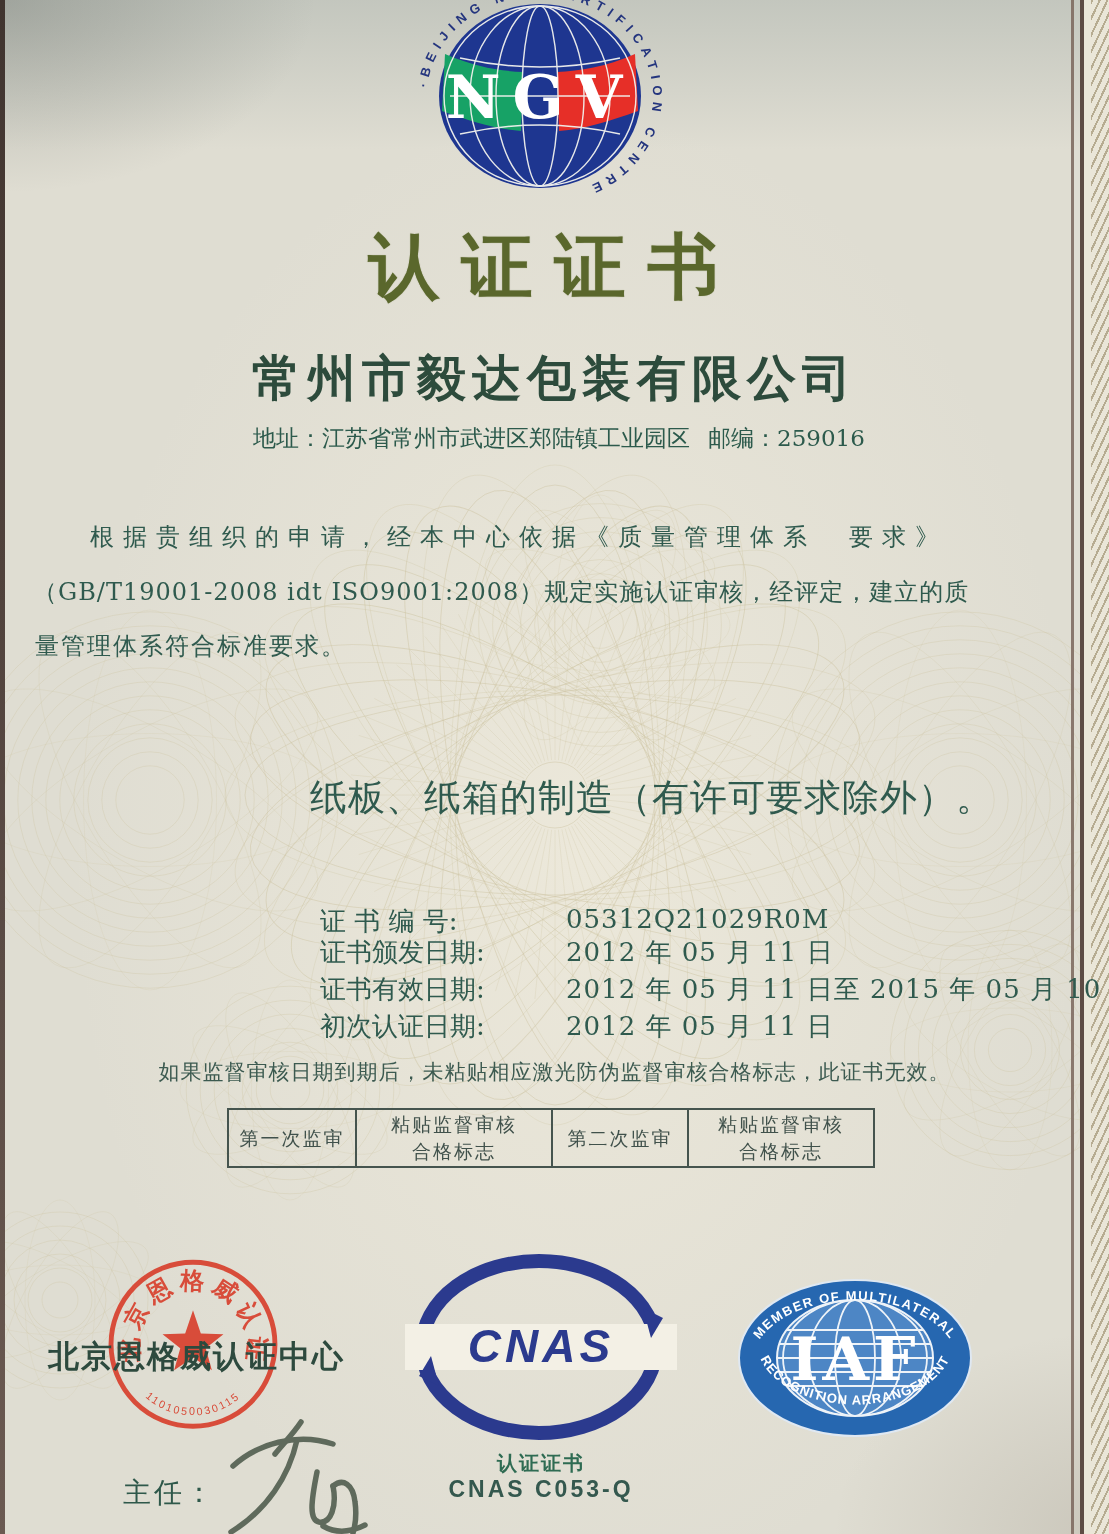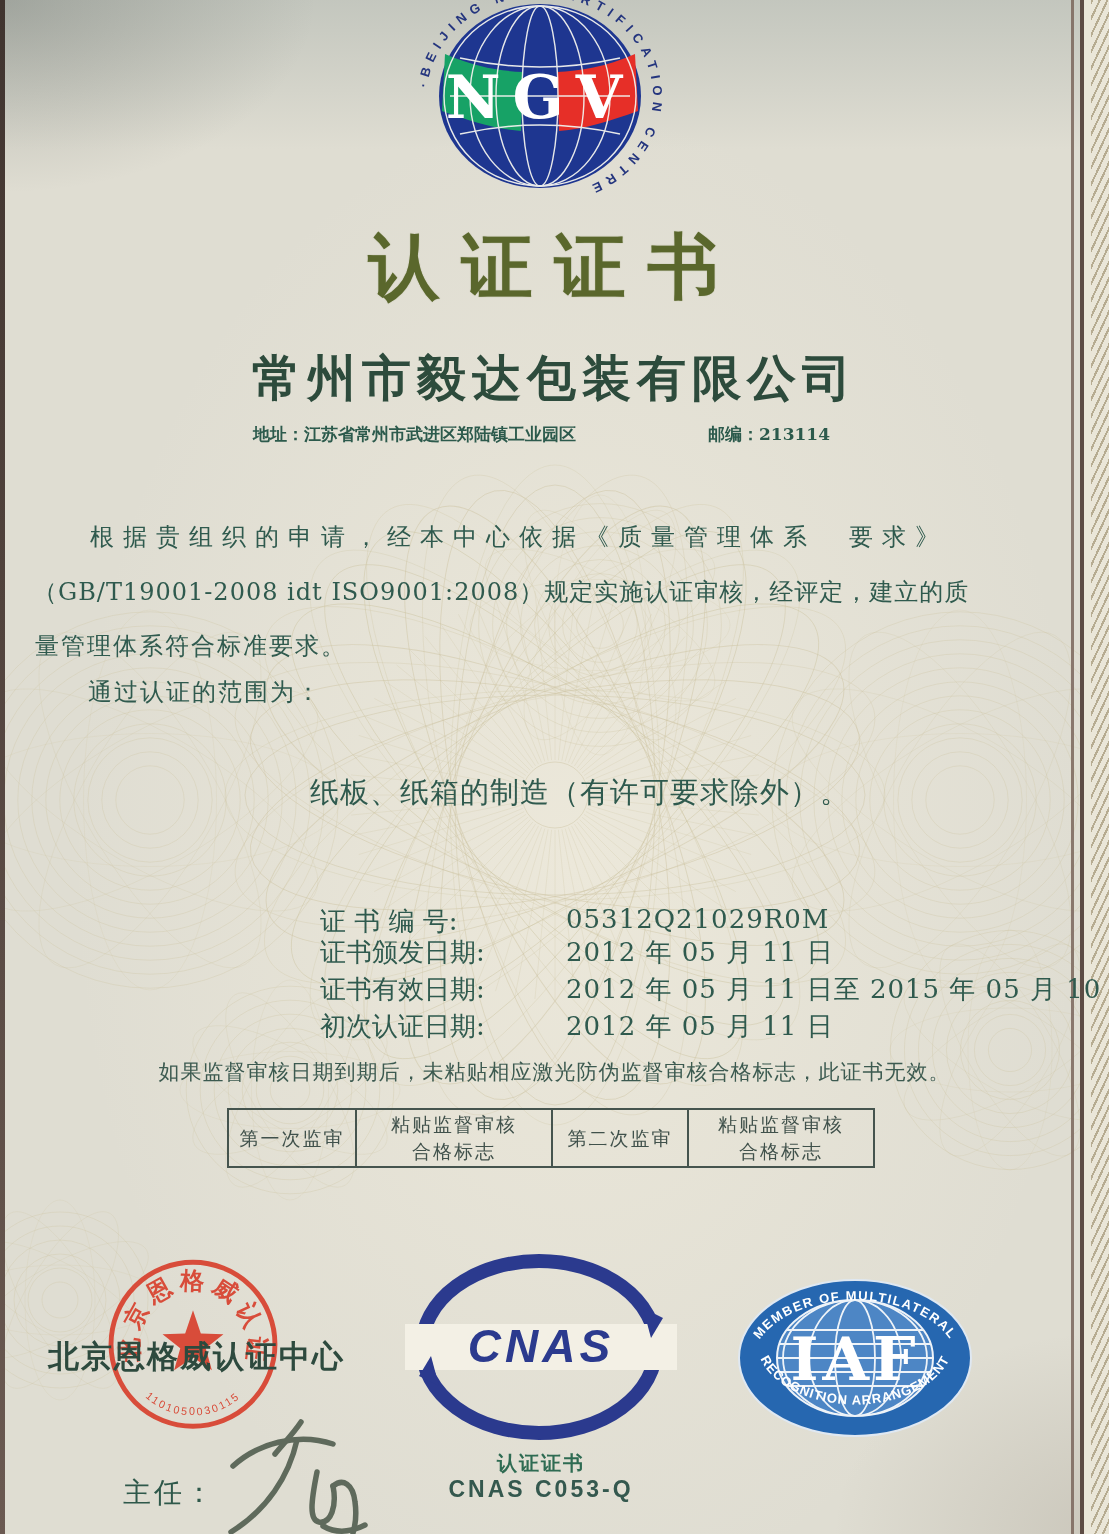--- a/index.html
+++ b/index.html
@@ -26,29 +26,29 @@
   .edge-hatch{left:1091px;top:0;bottom:0;width:18px;z-index:4;
     background:repeating-linear-gradient(115deg, rgba(148,133,98,.6) 0 2px, rgba(234,229,215,0) 2px 7px);}
   
   #guilloche{left:0;top:0;z-index:1;}
   
   .title{left:0;top:220px;width:100%;text-align:center;z-index:5;
     font-size:71px;font-weight:bold;letter-spacing:22px;color:#5a672c;
     text-shadow:0 0 1px rgba(90,103,44,.6);}
   .company{left:0;top:346px;width:100%;text-align:center;z-index:5;
     font-size:49px;font-weight:bold;letter-spacing:6px;color:#2d4b3c;}
-  .addr{top:423px;z-index:5;font-size:17px;color:#2c5a4c;font-weight:bold;}
+  .addr{top:423px;z-index:5;font-size:23px;color:#2c5a4c;}
   .addr-main{left:253px;}
   .addr-post{left:708px;}
   .body-line{z-index:5;font-size:24px;color:#2f5a4e;white-space:nowrap;}
   .bl1{left:90px;top:521px;letter-spacing:9px;}
   .bl2{left:33px;top:576px;letter-spacing:1px;}
   .bl3{left:35px;top:630px;letter-spacing:2px;}
   .bl4{left:88px;top:676px;letter-spacing:2px;}
-  .scope{left:310px;top:773px;z-index:5;font-size:29px;color:#2f5a4e;letter-spacing:1px;}
+  .scope{left:310px;top:773px;z-index:5;font-size:37px;color:#2f5a4e;letter-spacing:1px;}
   .field-label{left:320px;z-index:5;font-size:26px;color:#2f5a4e;white-space:nowrap;}
   .field-value{left:566px;z-index:5;font-size:26px;color:#2f5a4e;white-space:nowrap;letter-spacing:1px;}
   .fr0{top:904px;} .fr1{top:935px;text-align:right;} .fr2{top:972px;} .fr3{top:1009px;}
   .note{left:0;top:1058px;width:1109px;text-align:center;z-index:5;
     font-size:21px;color:#3c5a50;letter-spacing:1px;}
   
   .audit{left:227px;top:1108px;width:648px;height:60px;z-index:5;display:flex;
     border:2px solid #45544e;box-sizing:border-box;}
   .audit .cell{display:flex;flex-direction:column;justify-content:center;align-items:center;
     font-size:19px;color:#40514b;letter-spacing:2px;line-height:27px;box-sizing:border-box;}
@@ -290,27 +290,26 @@
     </g>
     <text x="125" y="122" text-anchor="middle" font-family="DejaVu Serif, serif" font-weight="bold" font-size="60" letter-spacing="12" fill="#ffffff">NGV</text>
   </svg>
 
   <div class="abs title">认证证书</div>
   <div class="abs company">常州市毅达包装有限公司</div>
   <div class="abs addr addr-main">
     <span>地址：</span><span>江苏省常州市武进区郑陆镇工业园区</span>
   </div>
   <div class="abs addr addr-post">
-    <span>邮编：</span><span>213114</span>
+    <span>邮编：</span><span>259016</span>
   </div>
 
   <div class="abs body-line bl1">根据贵组织的申请，经本中心依据《质量管理体系　要求》</div>
   <div class="abs body-line bl2">（GB/T19001-2008 idt ISO9001:2008）规定实施认证审核，经评定，建立的质</div>
   <div class="abs body-line bl3">量管理体系符合标准要求。</div>
-  <div class="abs body-line bl4">通过认证的范围为：</div>
   <div class="abs scope">纸板、纸箱的制造（有许可要求除外）。</div>
 
   <div class="abs field-label fr0">证 书 编 号:</div>
   <div class="abs field-value fr0">05312Q21029R0M</div>
   <div class="abs field-label fr1">证书颁发日期:</div>
   <div class="abs field-value fr1">2012 年 05 月 11 日</div>
   <div class="abs field-label fr2">证书有效日期:</div>
   <div class="abs field-value fr2">2012 年 05 月 11 日至 2015 年 05 月 10 日</div>
   <div class="abs field-label fr3">初次认证日期:</div>
   <div class="abs field-value fr3">2012 年 05 月 11 日</div>

